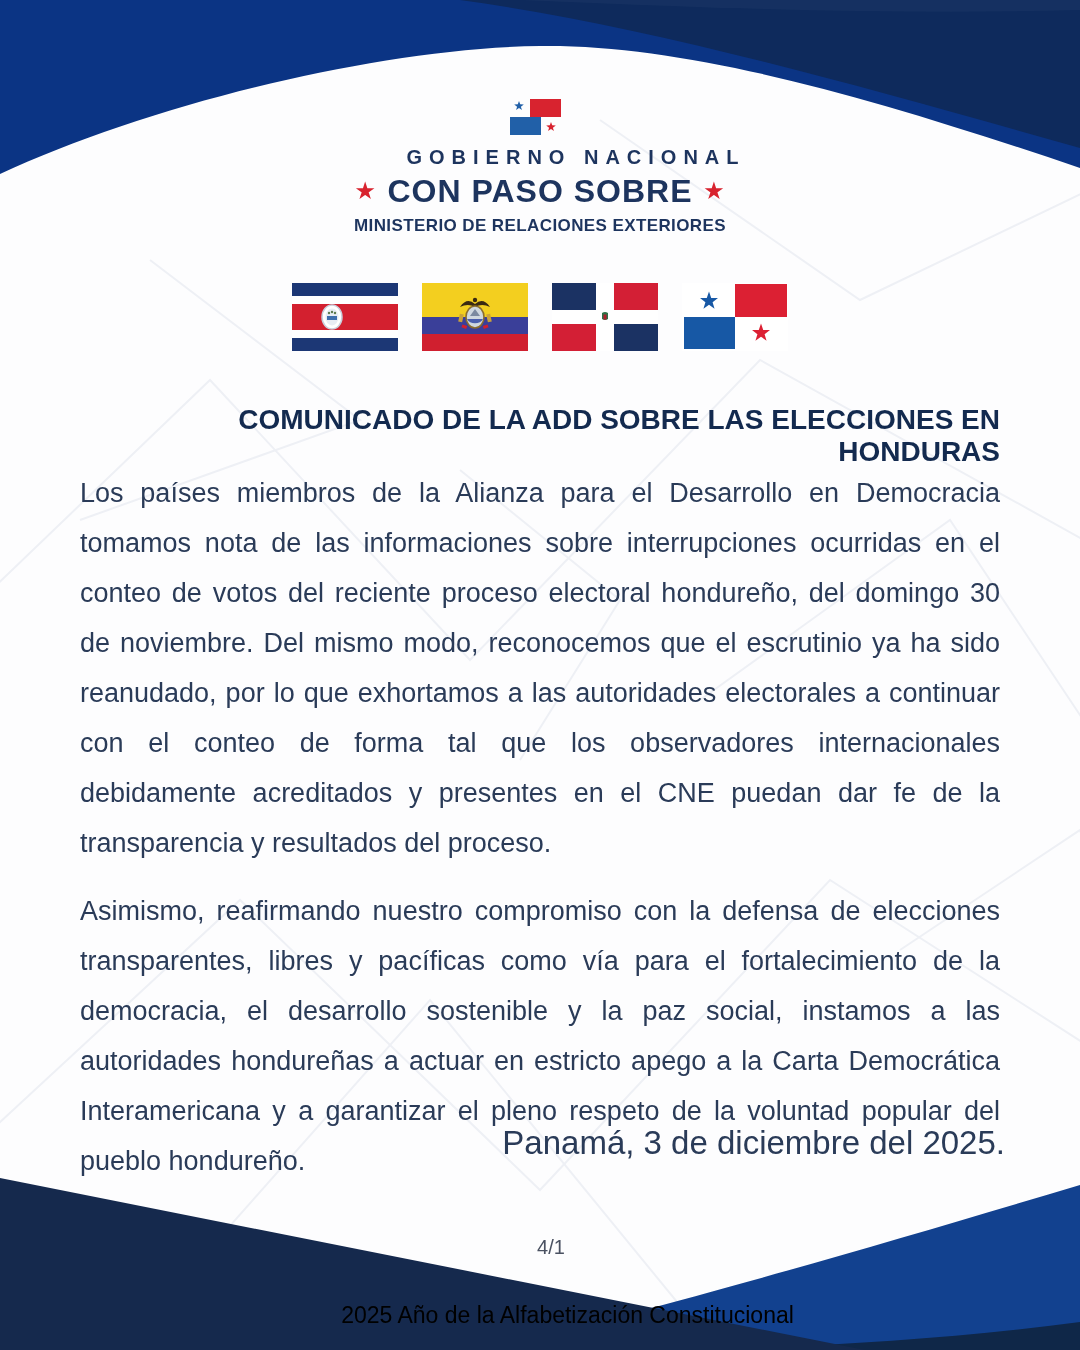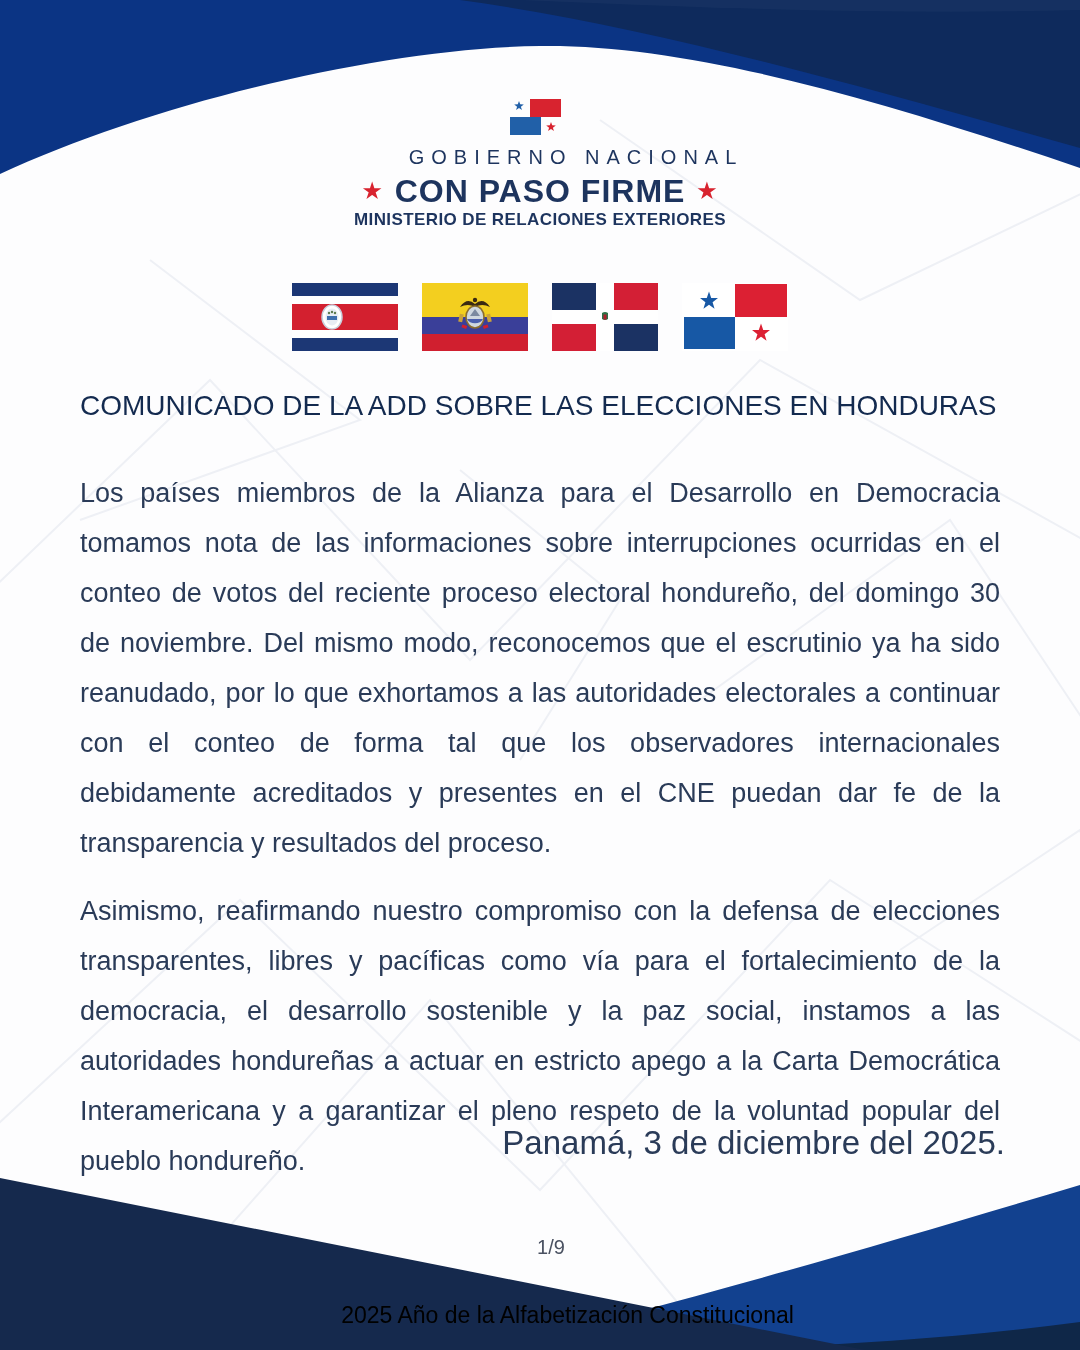--- a/index.html
+++ b/index.html
@@ -11,30 +11,30 @@
     overflow:hidden;
     font-family:"Liberation Sans", sans-serif;
   }
   svg{display:block;}
   .watermark{position:absolute;top:0;left:0;z-index:0;}
   .header-curve{position:absolute;top:0;left:0;z-index:1;}
   .footer-curve{position:absolute;bottom:0;left:0;z-index:1;}
 
   .logo{position:absolute;top:96px;left:0;width:100%;text-align:center;z-index:2;}
   .logo-flag{margin:0 auto 6px auto;}
-  .logo-line1{font-size:20px;font-weight:400;letter-spacing:7px;padding-left:24px;color:#1d345e;margin-left:48px;}
+  .logo-line1{font-size:20px;font-weight:700;letter-spacing:7px;padding-left:24px;color:#1d345e;margin-left:48px;}
   .logo-line2{margin-top:4px;font-size:32px;font-weight:800;letter-spacing:1px;color:#1d345e;}
   .logo-line2 .star{color:#d8232f;font-size:21px;vertical-align:4px;margin:0 12px;}
-  .logo-line3{font-size:17px;font-weight:700;letter-spacing:0.4px;color:#1d345e;}
+  .logo-line3{margin-top:6px;font-size:17px;font-weight:700;letter-spacing:0.4px;color:#1d345e;}
 
   .flags{position:absolute;top:283px;left:0;width:100%;display:flex;justify-content:center;gap:24px;z-index:2;}
 
   .title{
-    position:absolute;top:390px;left:80px;width:920px;margin:0;
-    text-align:left;font-size:28px;font-weight:400;color:#132a4f;z-index:2;
+    position:absolute;top:404px;left:80px;width:920px;margin:0;
+    text-align:right;font-size:28px;font-weight:700;color:#132a4f;z-index:2;
   }
   .bodytext{
     position:absolute;left:80px;width:920px;margin:0;
     font-size:27px;line-height:50px;color:#2a3b58;
     text-align:justify;z-index:2;
   }
   .p1{top:468px;}
   .p2{top:886px;}
   .dateline{
     position:absolute;top:1124px;left:80px;width:925px;
@@ -74,21 +74,21 @@
   </svg>
 
   <div class="logo">
     <svg class="logo-flag" width="76" height="44" viewBox="0 0 76 44">
       <rect x="28" y="3" width="31" height="18" fill="#d8232f"></rect>
       <rect x="8" y="21" width="31" height="18" fill="#2160a8"></rect>
       <path d="M0,-7 L1.65,-2.27 L6.66,-2.16 L2.66,0.87 L4.11,5.66 L0,2.8 L-4.11,5.66 L-2.66,0.87 L-6.66,-2.16 L-1.65,-2.27 Z" transform="translate(17,10) scale(0.72)" fill="#2160a8"></path>
       <path d="M0,-7 L1.65,-2.27 L6.66,-2.16 L2.66,0.87 L4.11,5.66 L0,2.8 L-4.11,5.66 L-2.66,0.87 L-6.66,-2.16 L-1.65,-2.27 Z" transform="translate(49,31) scale(0.72)" fill="#d8232f"></path>
     </svg>
     <div class="logo-line1">GOBIERNO NACIONAL</div>
-    <div class="logo-line2"><span class="star">★</span><span>CON PASO FIRME</span><span class="star">★</span></div>
+    <div class="logo-line2"><span class="star">★</span><span>CON PASO SOBRE</span><span class="star">★</span></div>
     <div class="logo-line3">MINISTERIO DE RELACIONES EXTERIORES</div>
   </div>
 
   <div class="flags">
 
     <svg width="106" height="68" viewBox="0 0 106 68">
       <rect width="106" height="68" fill="#ffffff"></rect>
       <rect y="0" width="106" height="13" fill="#1c3775"></rect>
       <rect y="21" width="106" height="26" fill="#d3202f"></rect>
       <rect y="55" width="106" height="13" fill="#1c3775"></rect>
@@ -133,21 +133,21 @@
       <path d="M0,-7 L1.65,-2.27 L6.66,-2.16 L2.66,0.87 L4.11,5.66 L0,2.8 L-4.11,5.66 L-2.66,0.87 L-6.66,-2.16 L-1.65,-2.27 Z" transform="translate(27,18) scale(1.35)" fill="#1758a5"></path>
       <path d="M0,-7 L1.65,-2.27 L6.66,-2.16 L2.66,0.87 L4.11,5.66 L0,2.8 L-4.11,5.66 L-2.66,0.87 L-6.66,-2.16 L-1.65,-2.27 Z" transform="translate(79,50) scale(1.35)" fill="#dc2033"></path>
     </svg>
 
   </div>
 
   <h1 class="title">COMUNICADO DE LA ADD SOBRE LAS ELECCIONES EN HONDURAS</h1>
   <p class="bodytext p1">Los países miembros de la Alianza para el Desarrollo en Democracia tomamos nota de las informaciones sobre interrupciones ocurridas en el conteo de votos del reciente proceso electoral hondureño, del domingo 30 de noviembre. Del mismo modo, reconocemos que el escrutinio ya ha sido reanudado, por lo que exhortamos a las autoridades electorales a continuar con el conteo de forma tal que los observadores internacionales debidamente acreditados y presentes en el CNE puedan dar fe de la transparencia y resultados del proceso.</p>
   <p class="bodytext p2">Asimismo, reafirmando nuestro compromiso con la defensa de elecciones transparentes, libres y pacíficas como vía para el fortalecimiento de la democracia, el desarrollo sostenible y la paz social, instamos a las autoridades hondureñas a actuar en estricto apego a la Carta Democrática Interamericana y a garantizar el pleno respeto de la voluntad popular del pueblo hondureño.</p>
   <div class="dateline">Panamá, 3 de diciembre del 2025.</div>
-  <div class="pageno">1/9</div>
+  <div class="pageno">4/1</div>
 
   <svg class="footer-curve" width="1080" height="190" viewBox="0 0 190 190" preserveAspectRatio="none">
     
   </svg>
   <svg class="footer-curve" width="1080" height="190" viewBox="0 0 1080 190">
     <path d="M480,190 C 640,155 880,85 1080,25 L1080,190 Z" fill="#12418f"></path>
     <path d="M700,190 C 830,186 960,178 1080,162 L1080,190 Z" fill="#0f2748"></path>
     <path d="M0,18 L865,190 L0,190 Z" fill="#15294d"></path>
   </svg>
   <div class="footer-text">2025 Año de la Alfabetización Constitucional</div>

